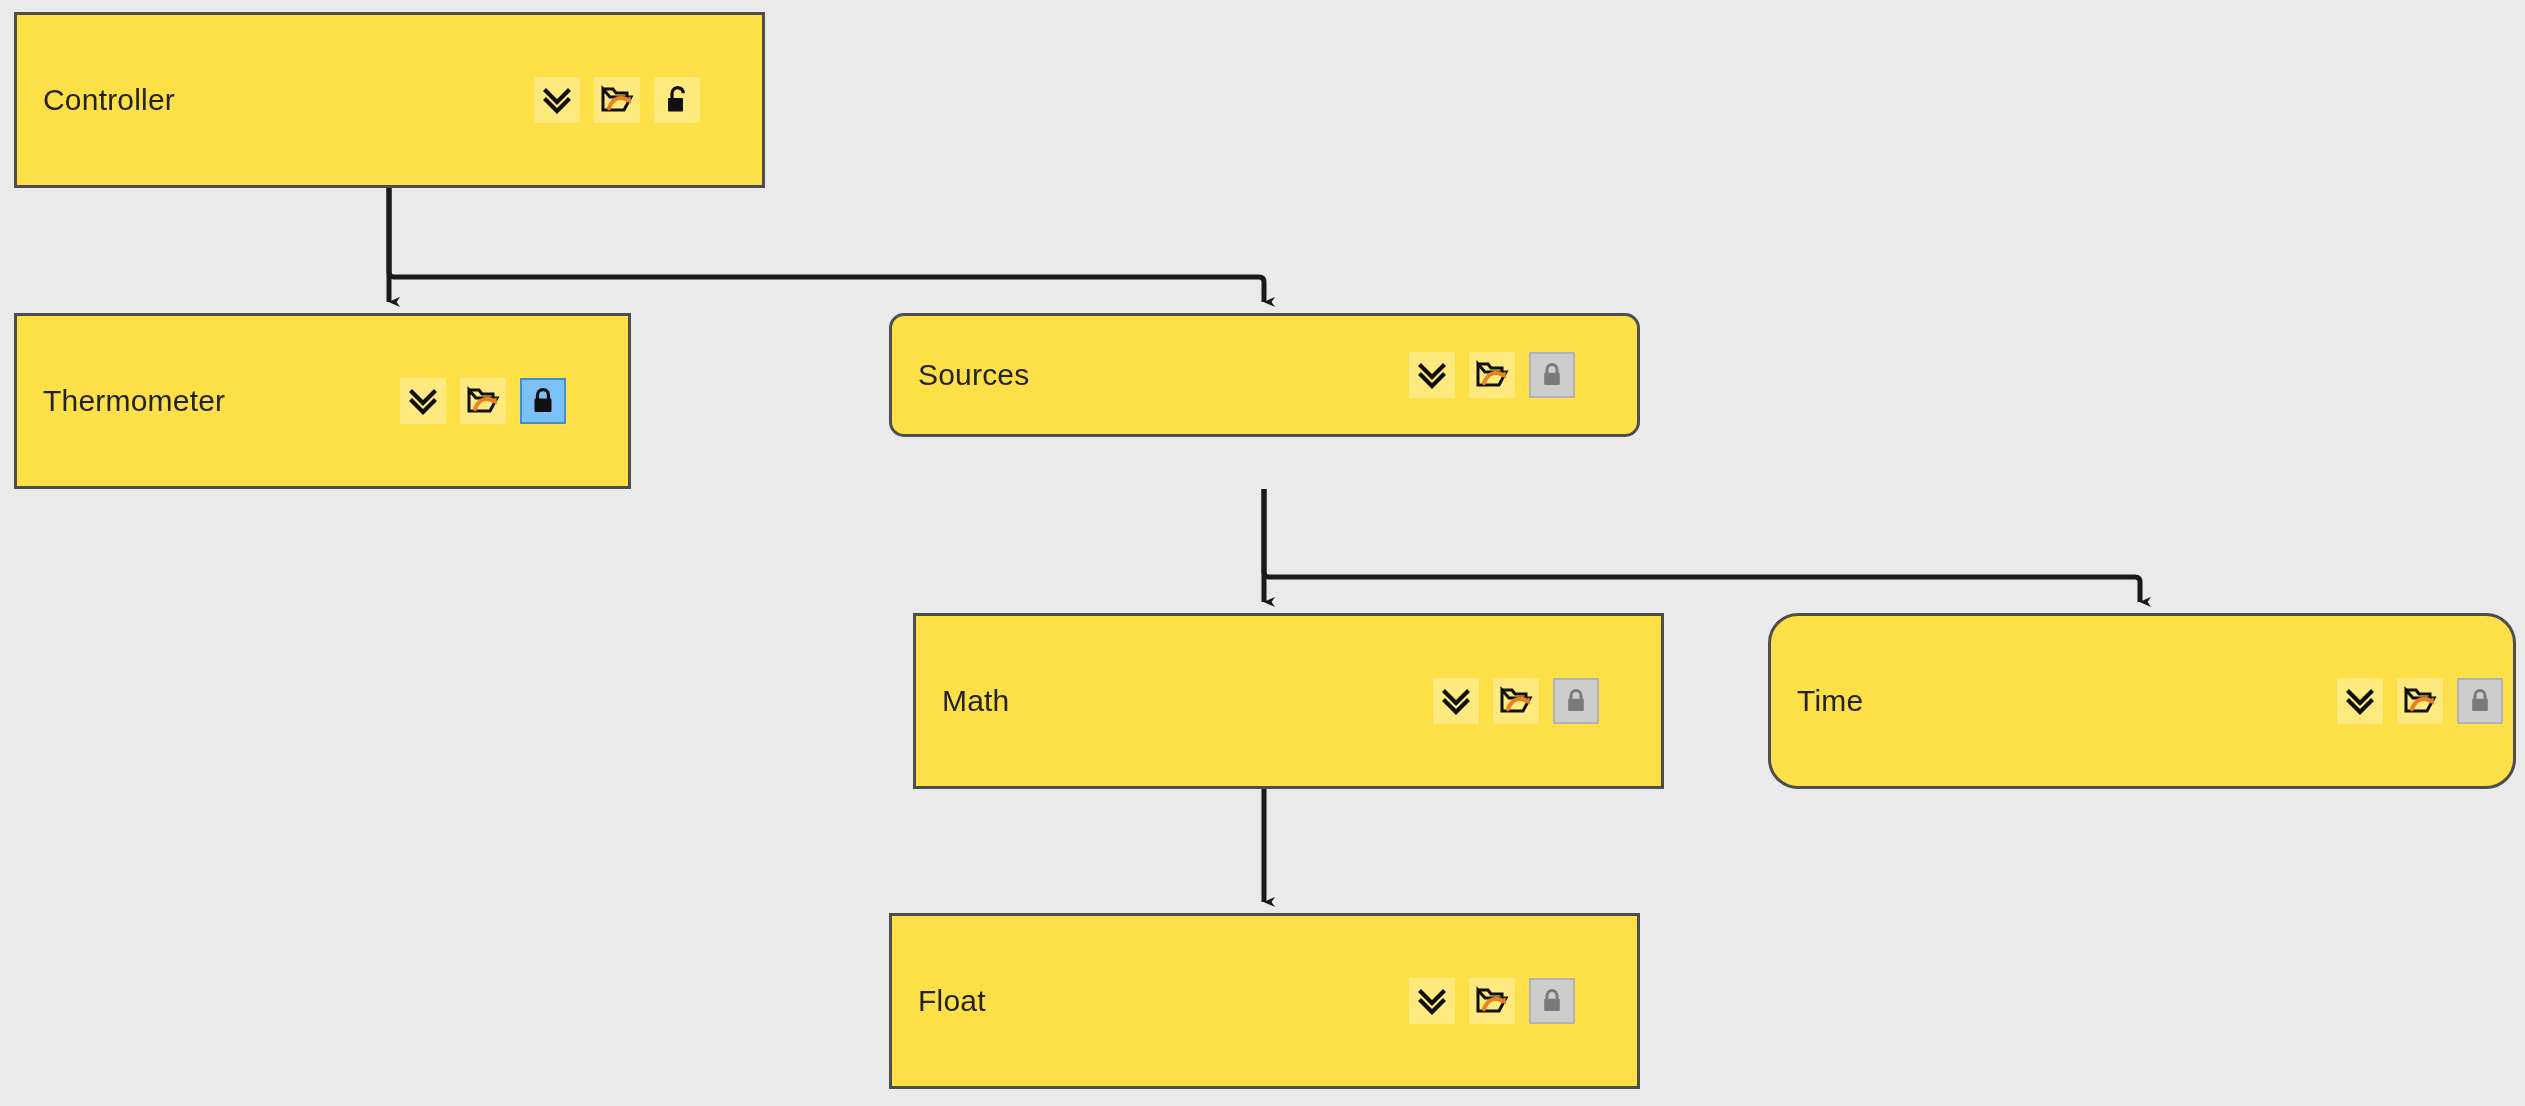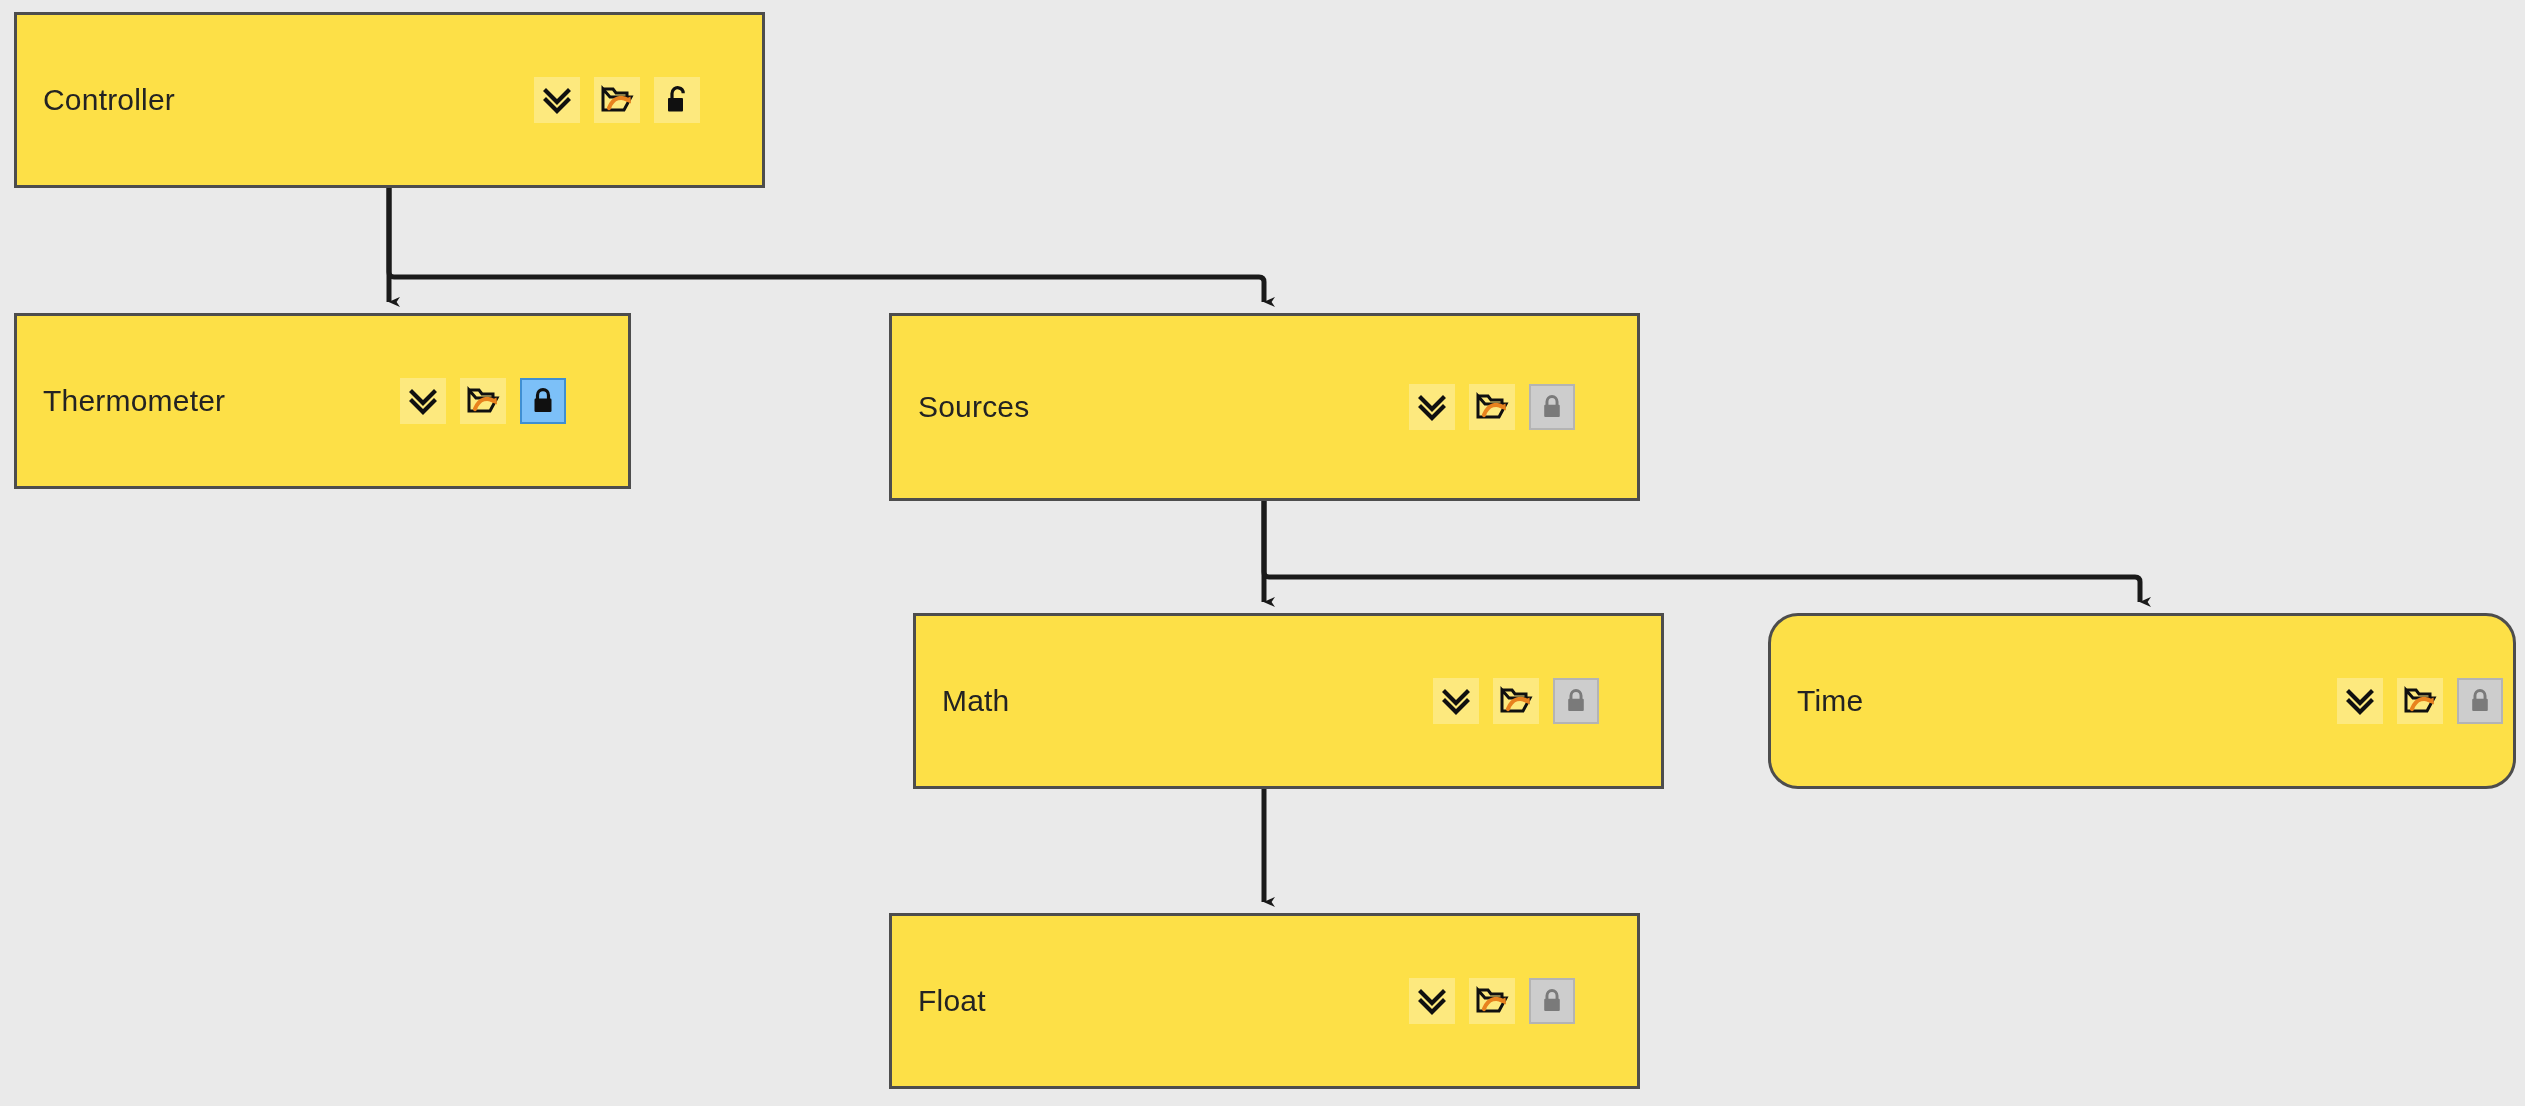--- a/index.html
+++ b/index.html
@@ -180,21 +180,21 @@
       </div>
       <div class="act-btn lock-active">
         <svg width="24" height="28" viewBox="0 0 24 28">
           <path d="M 6.5 12 L 6.5 8.4 C 6.5 4.9 9 2.6 12 2.6 C 15 2.6 17.5 4.9 17.5 8.4 L 17.5 12" fill="none" stroke="#101010" stroke-width="3.2"></path>
           <rect x="3.5" y="11.5" width="17" height="13.5" rx="1.2" fill="#101010"></rect>
         </svg>
       </div>
     </div>
   </div>
 
-  <div class="node" style="left:889px; top:313px; width:751px; height:188px;">
+  <div class="node" style="left:889px; top:313px; width:751px; height:124px;border-radius:15px;">
     <span class="node-label">Sources</span>
     <div class="node-actions" style="right:62px;">
       <div class="act-btn plain">
         <svg width="34" height="34" viewBox="0 0 34 34">
           <path d="M 6 8 L 17 19 L 28 8" fill="none" stroke="#101010" stroke-width="4.2" stroke-linecap="square"></path>
           <path d="M 6 17 L 17 28 L 28 17" fill="none" stroke="#101010" stroke-width="4.2" stroke-linecap="square"></path>
         </svg>
       </div>
       <div class="act-btn plain">
         <svg width="34" height="32" viewBox="0 0 34 32">

